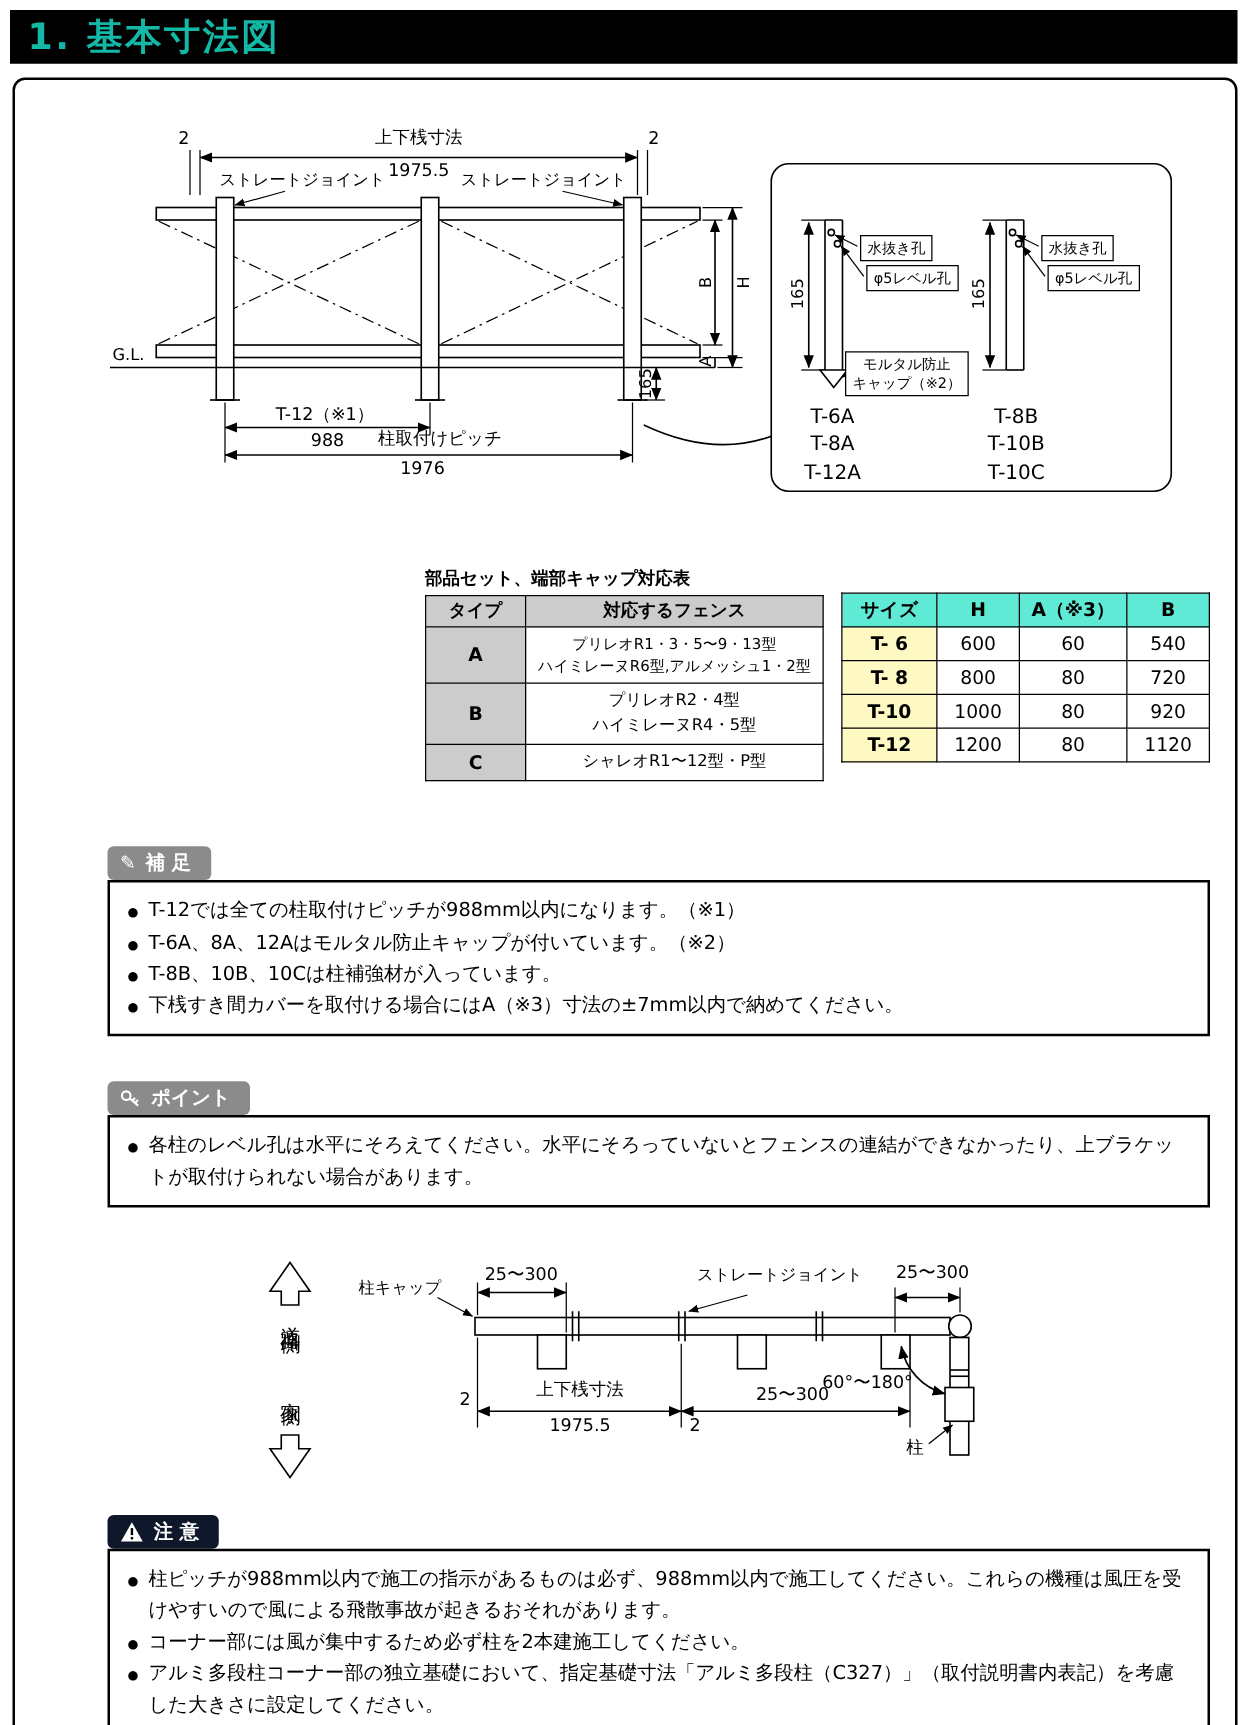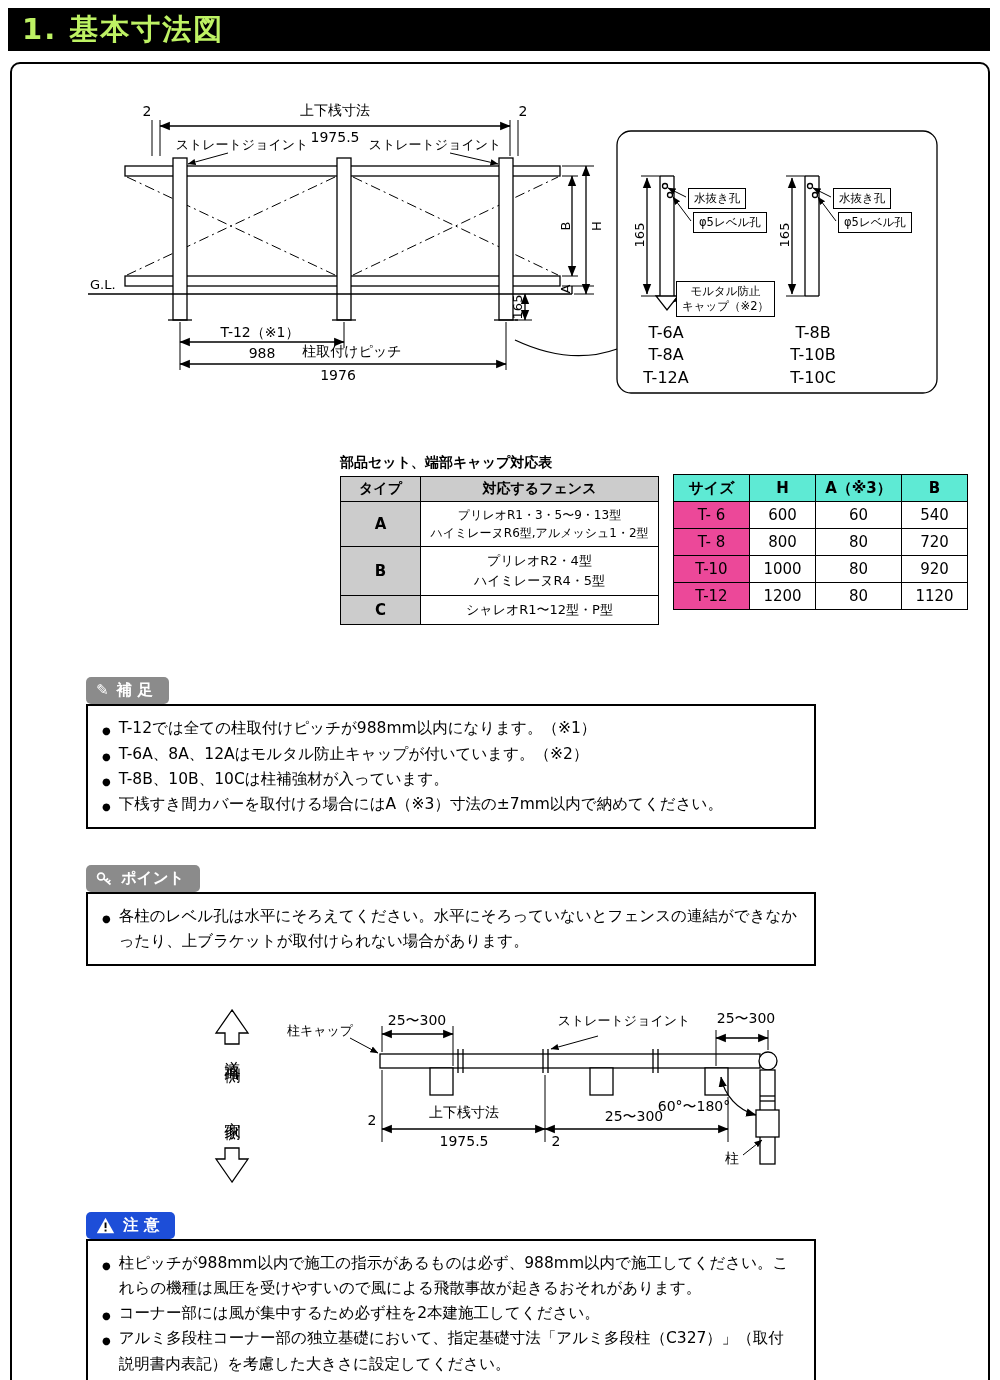--- a/index.html
+++ b/index.html
@@ -1,18 +1,18 @@
 <!DOCTYPE html>
 <html><head>
 <meta charset="utf-8">
 <style>
   * { margin:0; padding:0; box-sizing:border-box; }
   body { font-family:"DejaVu Sans","Liberation Sans",sans-serif; background:#fff; color:#000; }
   .page { width:1000px; height:1380px; overflow:hidden; background:#fff; }
-  .title-bar { margin:8px 10px 0 8px; height:43px; background:#000; color:#bef264;
+  .title-bar { margin:8px 10px 0 8px; height:43px; background:#000; color:#14b8a6;
     display:flex; align-items:center; padding-left:14px; font-size:29px; font-weight:bold; letter-spacing:2px; }
   .main-box { margin:11px 10px 0 10px; border:2px solid #000; border-radius:10px; min-height:1306px; }
 
   .diagram { position:relative; }
   .d1 { width:960px; height:330px; margin:32px auto 0; }
   .d2 { width:960px; height:212px; margin:26px auto 0; }
   .diagram svg { position:absolute; left:0; top:0; }
   .lbl { position:absolute; transform:translateX(-50%); white-space:nowrap; font-size:14px; line-height:1.15; }
   .lbl-l { position:absolute; white-space:nowrap; font-size:13px; }
   .sm { font-size:13px; }
@@ -28,36 +28,36 @@
   table { border-collapse:collapse; background:#fff; }
   th, td { border:1.5px solid #000; text-align:center; }
   .parts-table th { background:#ccc; font-size:14px; font-weight:bold; height:25px; padding:0 10px; }
   .parts-table .type-cell { background:#ccc; font-size:15px; font-weight:bold; width:80px; }
   .parts-table .fence-cell { width:238px; padding:4px 4px; }
   .fl { font-size:13px; line-height:1.55; }
   .fl-sm { font-size:12px; line-height:1.5; }
   .size-table { margin:20px 0 0 14px; }
   .size-table th { background:#5eead4; font-size:15px; font-weight:bold; height:27px; }
   .size-table td { font-size:15px; height:27px; }
-  .size-table td.sz-name { background:#ec4899; font-weight:normal; }
+  .size-table td.sz-name { background:#fef9c3; font-weight:bold; }
   .size-table th:nth-child(1), .size-table td:nth-child(1) { width:76px; }
   .size-table th:nth-child(2), .size-table td:nth-child(2) { width:66px; }
   .size-table th:nth-child(3), .size-table td:nth-child(3) { width:86px; }
   .size-table th:nth-child(4), .size-table td:nth-child(4) { width:66px; }
 
   .note-sec { margin:0 12px 0 74px; }
   .sec-hosoku { margin-top:52px; }
   .sec-point { margin-top:36px; }
   .sec-chui { margin-top:8px; }
   .badge { display:flex; width:max-content; align-items:center; gap:8px; height:27px;
     padding:0 16px 0 10px; border-radius:5px; color:#fff; font-size:15.5px; font-weight:bold; }
   .badge-gray { background:#8b8b8b; }
-  .badge-black { background:#1d4ed8; }
+  .badge-black { background:#0f172a; }
   .b-icon { display:inline-flex; font-size:15px; line-height:1; }
-  .note-box { border:2px solid #000; width:730px; padding:10px 16px 10px 14px; }
+  .note-box { border:2px solid #000; width:882px; padding:10px 16px 10px 14px; }
   .note-item { display:flex; font-size:15.5px; line-height:1.62; }
   .note-item::before { content:"●"; font-size:10px; margin:7px 8px 0 0; }
 </style>
 </head>
 <body>
 
 <div class="page">
 
   <div class="title-bar">1. 基本寸法図</div>
 

